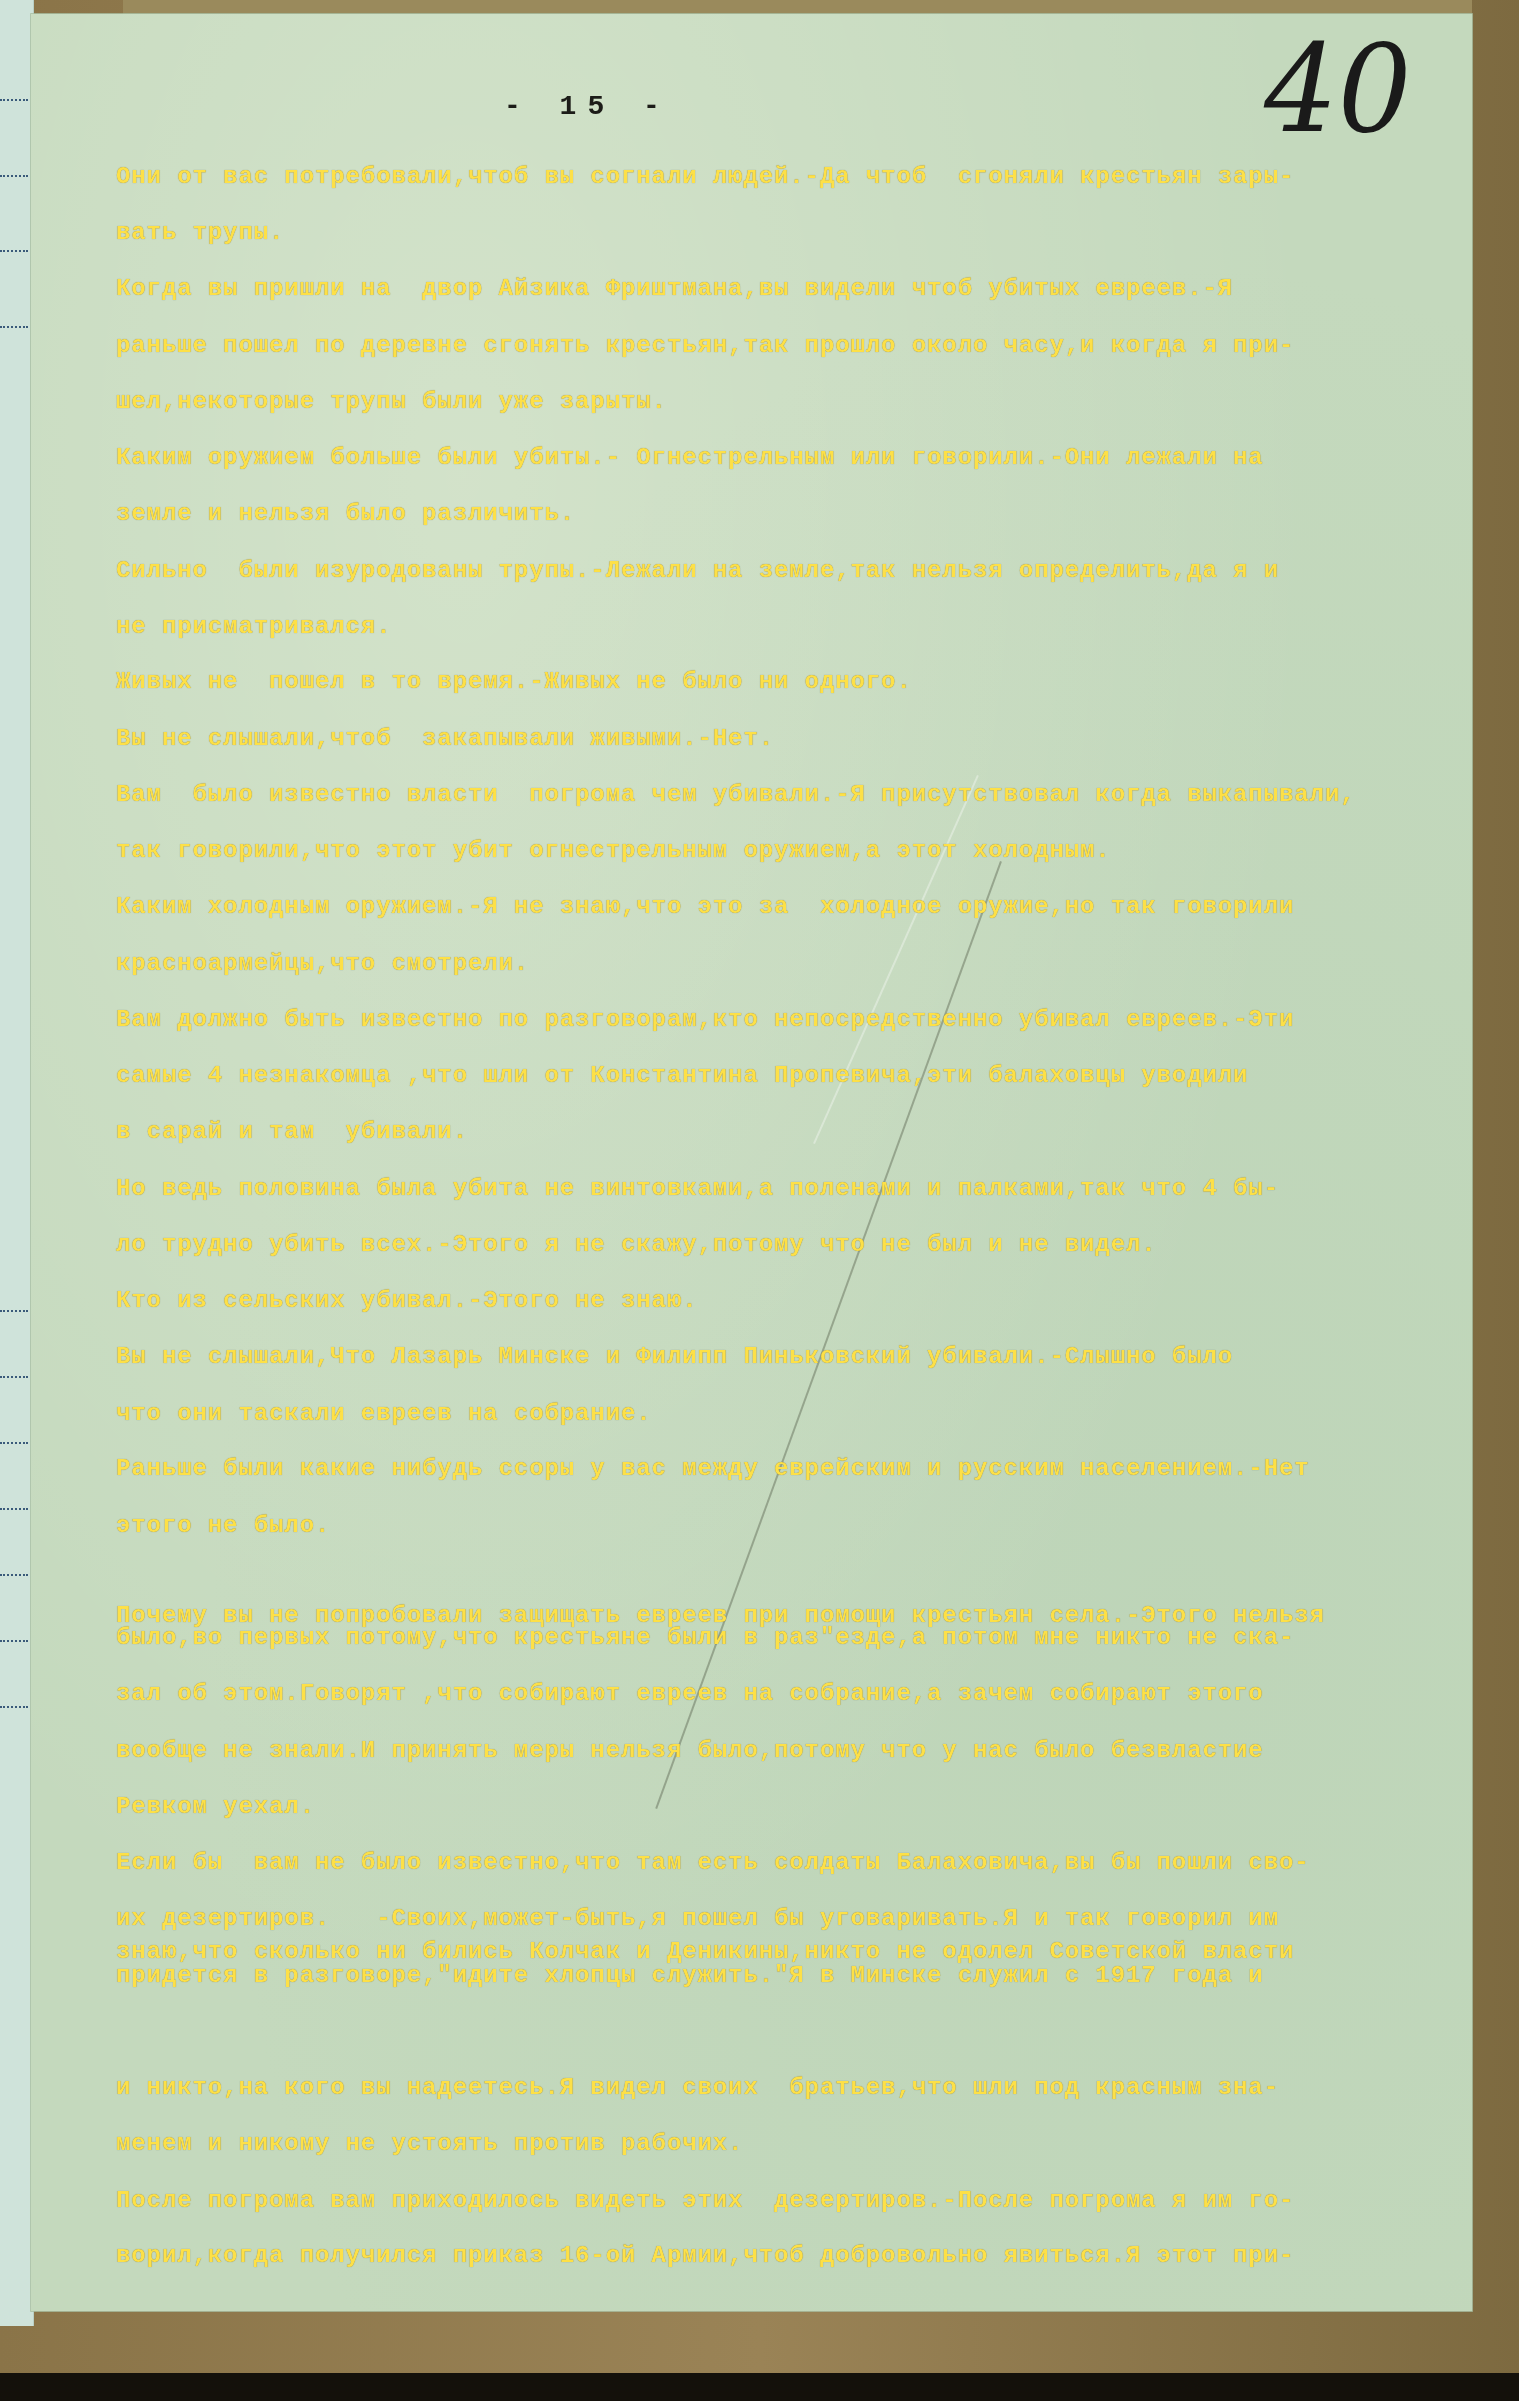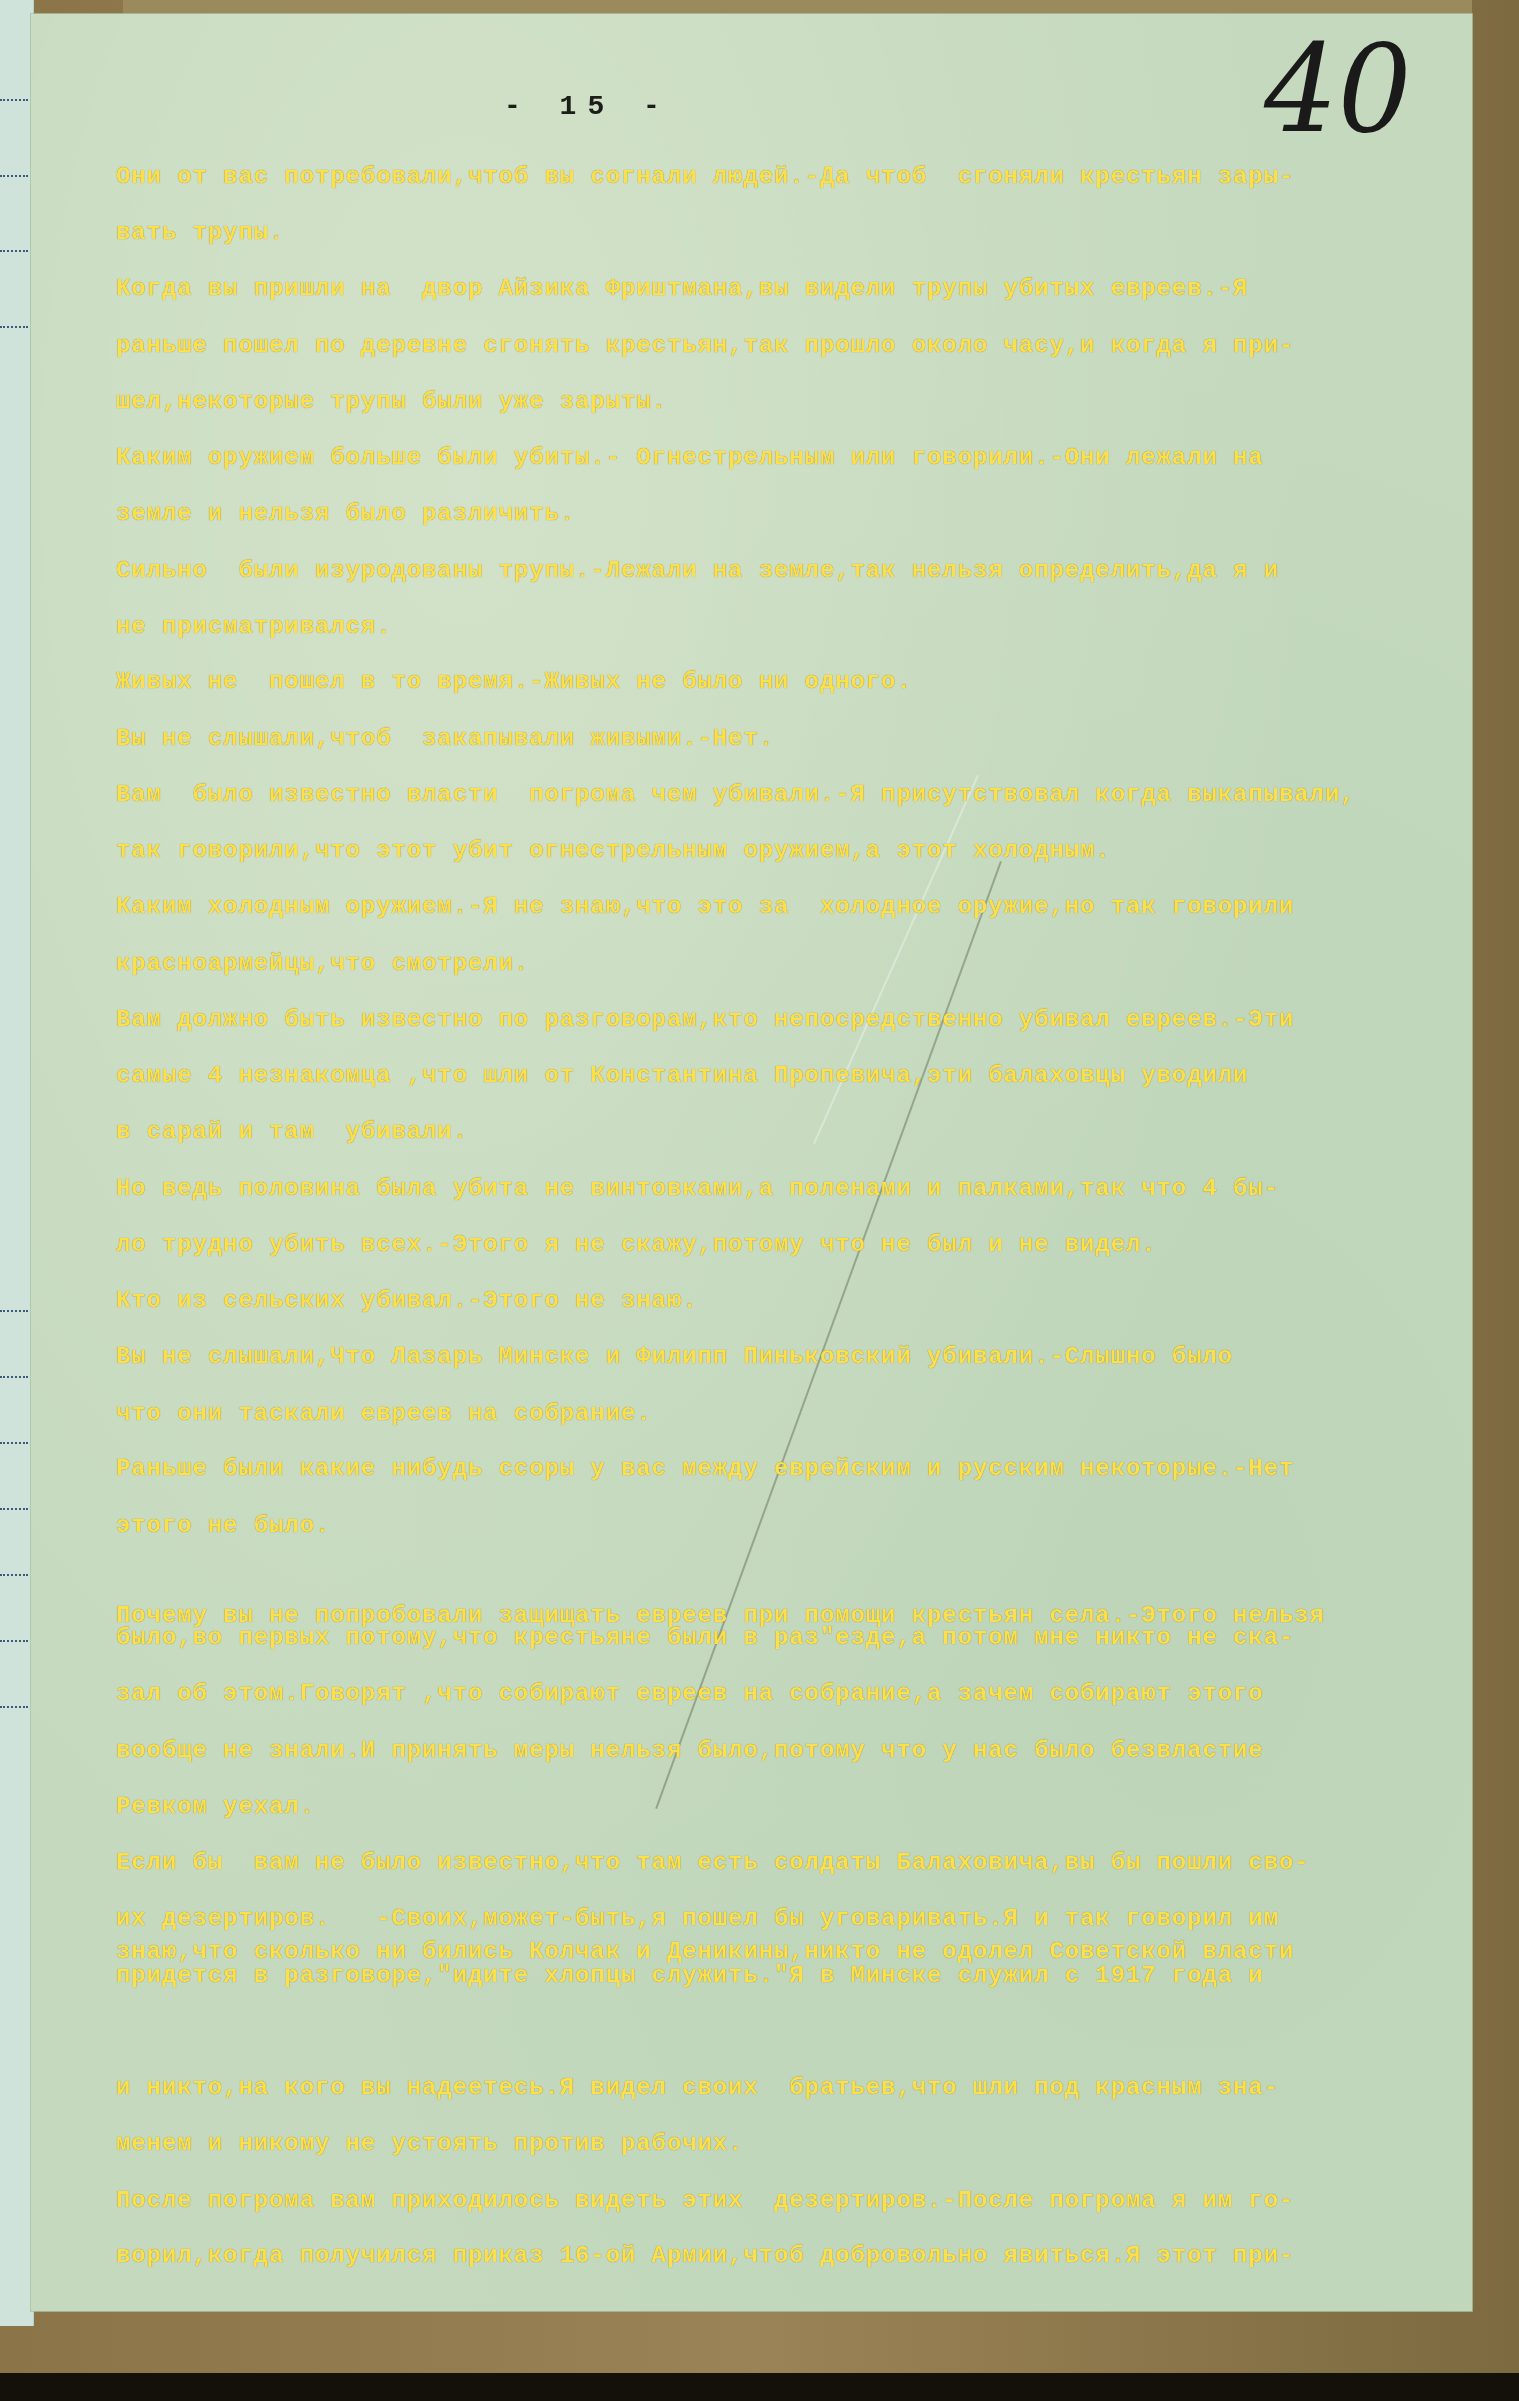--- a/index.html
+++ b/index.html
@@ -89,42 +89,42 @@
 <div class="paper"></div>
 <div class="crease"></div>
 <div class="crease2"></div>
 
 <div class="page-number">- 15 -</div>
 <div class="hand-mark">40</div>
 
 <div>
   <div class="line" style="top:163px">Они от вас потребовали,чтоб вы согнали людей.-Да чтоб  сгоняли крестьян зары-</div>
   <div class="line" style="top:219px">вать трупы.</div>
-  <div class="line" style="top:275px">Когда вы пришли на  двор Айзика Фриштмана,вы видели трупы убитых евреев.-Я</div>
+  <div class="line" style="top:275px">Когда вы пришли на  двор Айзика Фриштмана,вы видели чтоб убитых евреев.-Я</div>
   <div class="line" style="top:332px">раньше пошел по деревне сгонять крестьян,так прошло около часу,и когда я при-</div>
   <div class="line" style="top:388px">шел,некоторые трупы были уже зарыты.</div>
   <div class="line" style="top:444px">Каким оружием больше были убиты.- Огнестрельным или говорили.-Они лежали на</div>
   <div class="line" style="top:500px">земле и нельзя было различить.</div>
   <div class="line" style="top:557px">Сильно  были изуродованы трупы.-Лежали на земле,так нельзя определить,да я и</div>
   <div class="line" style="top:613px">не присматривался.</div>
   <div class="line" style="top:668px">Живых не  пошел в то время.-Живых не было ни одного.</div>
   <div class="line" style="top:725px">Вы не слышали,чтоб  закапывали живыми.-Нет.</div>
   <div class="line" style="top:781px">Вам  было известно власти  погрома чем убивали.-Я присутствовал когда выкапывали,</div>
   <div class="line" style="top:837px">так говорили,что этот убит огнестрельным оружием,а этот холодным.</div>
   <div class="line" style="top:893px">Каким холодным оружием.-Я не знаю,что это за  холодное оружие,но так говорили</div>
   <div class="line" style="top:950px">красноармейцы,что смотрели.</div>
   <div class="line" style="top:1006px">Вам должно быть известно по разговорам,кто непосредственно убивал евреев.-Эти</div>
   <div class="line" style="top:1062px">самые 4 незнакомца ,что шли от Константина Пропевича,эти балаховцы уводили</div>
   <div class="line" style="top:1118px">в сарай и там  убивали.</div>
   <div class="line" style="top:1175px">Но ведь половина была убита не винтовками,а поленами и палками,так что 4 бы-</div>
   <div class="line" style="top:1231px">ло трудно убить всех.-Этого я не скажу,потому что не был и не видел.</div>
   <div class="line" style="top:1287px">Кто из сельских убивал.-Этого не знаю.</div>
   <div class="line" style="top:1343px">Вы не слышали,Что Лазарь Минске и Филипп Пиньковский убивали.-Слышно было</div>
   <div class="line" style="top:1400px">что они таскали евреев на собрание.</div>
-  <div class="line" style="top:1455px">Раньше были какие нибудь ссоры у вас между еврейским и русским некоторые.-Нет</div>
+  <div class="line" style="top:1455px">Раньше были какие нибудь ссоры у вас между еврейским и русским населением.-Нет</div>
   <div class="line" style="top:1512px">этого не было.</div>
   <div class="line" style="top:1602px">Почему вы не попробовали защищать евреев при помощи крестьян села.-Этого нельзя</div>
   <div class="line" style="top:1624px">было,во первых потому,что крестьяне были в раз"езде,а потом мне никто не ска-</div>
   <div class="line" style="top:1680px">зал об этом.Говорят ,что собирают евреев на собрание,а зачем собирают этого</div>
   <div class="line" style="top:1737px">вообще не знали.И принять меры нельзя было,потому что у нас было безвластие</div>
   <div class="line" style="top:1793px">Ревком уехал.</div>
   <div class="line" style="top:1849px">Если бы  вам не было известно,что там есть солдаты Балаховича,вы бы пошли сво-</div>
   <div class="line" style="top:1905px">их дезертиров.   -Своих,может-быть,я пошел бы уговаривать.Я и так говорил им</div>
   <div class="line" style="top:1962px">придется в разговоре,"идите хлопцы служить."Я в Минске служил с 1917 года и</div>
   <div class="line" style="top:1938px">знаю,что сколько ни бились Колчак и Деникины,никто не одолел Советской власти</div>

